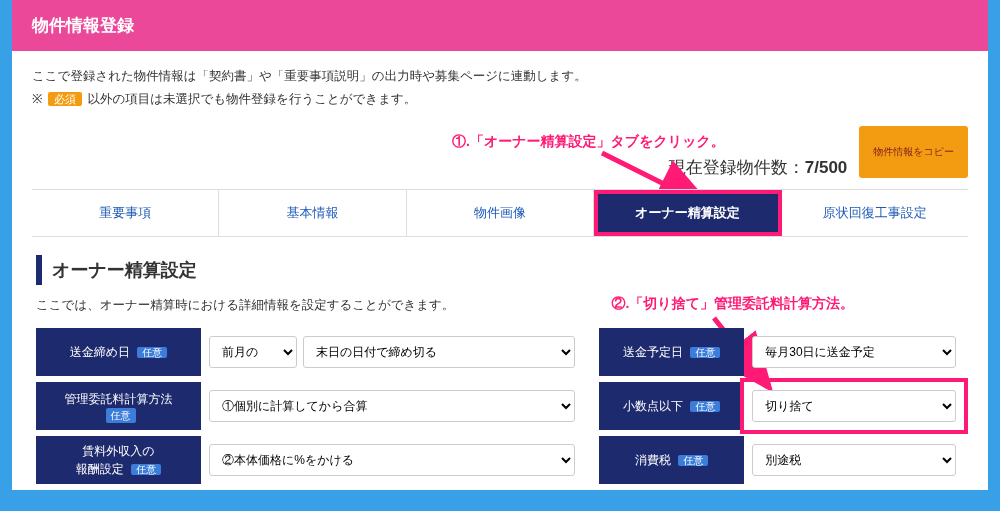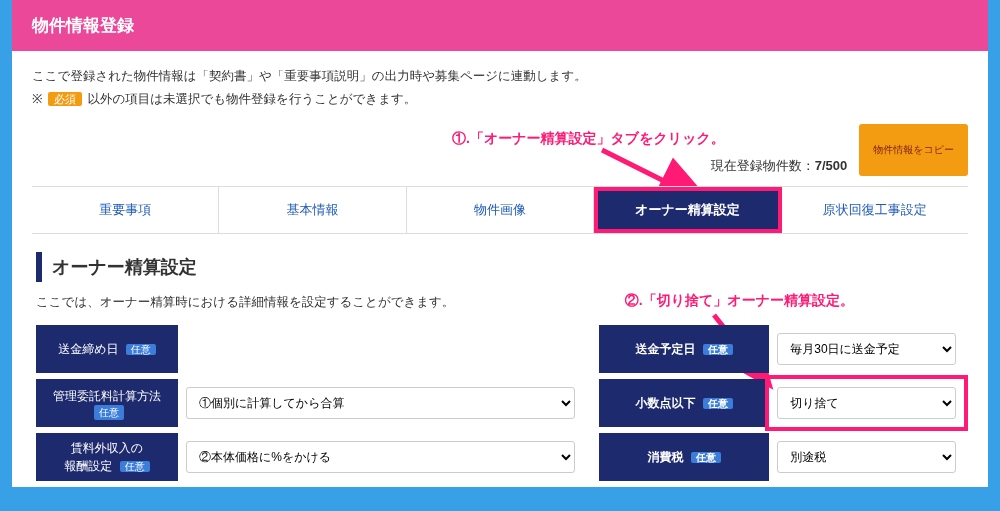--- a/index.html
+++ b/index.html
@@ -9,42 +9,42 @@
 .breadcrumb-row { display: flex; justify-content: space-between; align-items: center; padding: 10px 18px 12px; }
 .breadcrumb { color: #1e3a8a; font-size: 12px; }
 .breadcrumb a { color: #1e3a8a; text-decoration: none; }
 .breadcrumb .sep { margin: 0 4px; }
 .breadcrumb .current { font-weight: bold; }
 .faq-btn { background: #f39c12; color: #fff; border: none; padding: 10px 18px; border-radius: 3px; font-size: 13px; cursor: pointer; }
 .title-bar { background: #ec4899; color: #fff; padding: 14px 20px; font-size: 17px; font-weight: bold; }
 .desc-block { padding: 14px 20px 8px; font-size: 12.5px; line-height: 1.8; }
 .required-badge { background: #f39c12; color: #fff; padding: 1px 6px; border-radius: 2px; font-size: 11px; margin: 0 2px; }
 .count-row { display: flex; justify-content: flex-end; align-items: center; gap: 12px; padding: 6px 20px 10px; }
-.count-text { font-size: 13px; margin-top: 32px; }
+.count-text { font-size: 17px; margin-top: 32px; }
 .copy-btn { background: #f39c12; color: #7f1d1d; border: none; padding: 19px 14px; border-radius: 3px; font-size: 10px; cursor: pointer; }
 .tabs { display: flex; border-top: 1px solid #ddd; border-bottom: 1px solid #ddd; margin: 0 20px; position: relative; }
 .tab { flex: 1; text-align: center; padding: 14px 4px; color: #1e5bb8; font-size: 13px; border-right: 1px solid #ddd; cursor: pointer; background: #fff; }
 .tab:last-child { border-right: none; }
 .tab.active { background: #1e2a6e; color: #fff; font-weight: bold; }
 .tab.highlight { outline: 4px solid #ff1a75; outline-offset: -4px; }
 .annotation1 { color: #ff1a75; font-size: 14px; font-weight: bold; position: absolute; top: -56px; left: 440px; }
 .arrow1 { position: absolute; top: -44px; left: 580px; pointer-events: none; }
 .section { margin: 18px 24px 0; }
 .section-header { display: flex; align-items: center; margin-bottom: 12px; }
 .section-bar { width: 6px; height: 30px; background: #1e2a6e; margin-right: 10px; }
 .section-title { font-size: 18px; font-weight: bold; }
 .section-desc { font-size: 12.5px; margin-bottom: 14px; position: relative; }
 .annotation2 { color: #ff1a75; font-size: 14px; font-weight: bold; position: absolute; right: 110px; top: -2px; }
 .arrow2 { position: absolute; right: 180px; top: 16px; pointer-events: none; }
 .form-grid { display: flex; gap: 16px; }
 .form-left { flex: 1.5; }
 .form-right { flex: 1; position: relative; }
 .form-row { display: flex; margin-bottom: 6px; min-height: 48px; }
-.form-label { background: #1e2a6e; color: #fff; width: 142px; display: flex; flex-direction: column; align-items: center; justify-content: center; font-size: 12px; text-align: center; padding: 6px 4px; line-height: 1.5; }
-.form-right .form-label { width: 170px; font-weight: bold; }
+.form-label { background: #1e2a6e; color: #fff; width: 165px; display: flex; flex-direction: column; align-items: center; justify-content: center; font-size: 12px; text-align: center; padding: 6px 4px; line-height: 1.5; }
+.form-right .form-label { width: 145px; }
 .opt-badge { background: #3b7dd8; color: #fff; padding: 0px 5px; border-radius: 2px; font-size: 10px; margin-left: 4px; }
 .form-control { flex: 1; display: flex; align-items: center; padding: 6px 8px; gap: 6px; }
 .sel { border: 1px solid #ccc; border-radius: 3px; padding: 7px 8px; font-size: 12px; background: #fff; cursor: pointer; flex: 1; }
 .sel.narrow { flex: 0 0 88px; }
 .highlight-box { outline: 4px solid #ff1a75; }
 </style>
 </head>
 <body>
 
 <div class="page">
@@ -87,36 +87,40 @@
       </div>
     </div>
 
     <div class="section">
       <div class="section-header">
         <div class="section-bar"></div>
         <div class="section-title">オーナー精算設定</div>
       </div>
       <div class="section-desc">
         <span>ここでは、オーナー精算時における詳細情報を設定することができます。</span>
-        <div class="annotation2">②.「切り捨て」オーナー精算設定。</div>
+        <div class="annotation2">②.「切り捨て」管理委託料計算方法。</div>
         <svg class="arrow2" width="80" height="80">
           <defs>
               <marker id="ah2" markerWidth="12" markerHeight="12" refX="9" refY="5" orient="auto">
                 <polygon points="0,0 12,5 0,10" fill="#ff1a75"></polygon>
               </marker>
             </defs>
           <line x1="10" y1="5" x2="60" y2="68" stroke="#ff1a75" stroke-width="5" marker-end="url(#ah2)"></line>
         </svg>
       </div>
 
       <div class="form-grid">
         <div class="form-left">
           <div class="form-row">
             <div class="form-label">
               <span><span>送金締め日</span> <span class="opt-badge">任意</span></span>
+            </div>
+            <div class="form-control">
+              <select class="sel narrow"><option>前月の</option></select>
+              <select class="sel"><option>末日の日付で締め切る</option></select>
             </div>
           </div>
           <div class="form-row">
             <div class="form-label">
               <span>管理委託料計算方法</span>
                 <span class="opt-badge">任意</span>
             </div>
             <div class="form-control">
               <select class="sel"><option>①個別に計算してから合算</option></select>
             </div>

